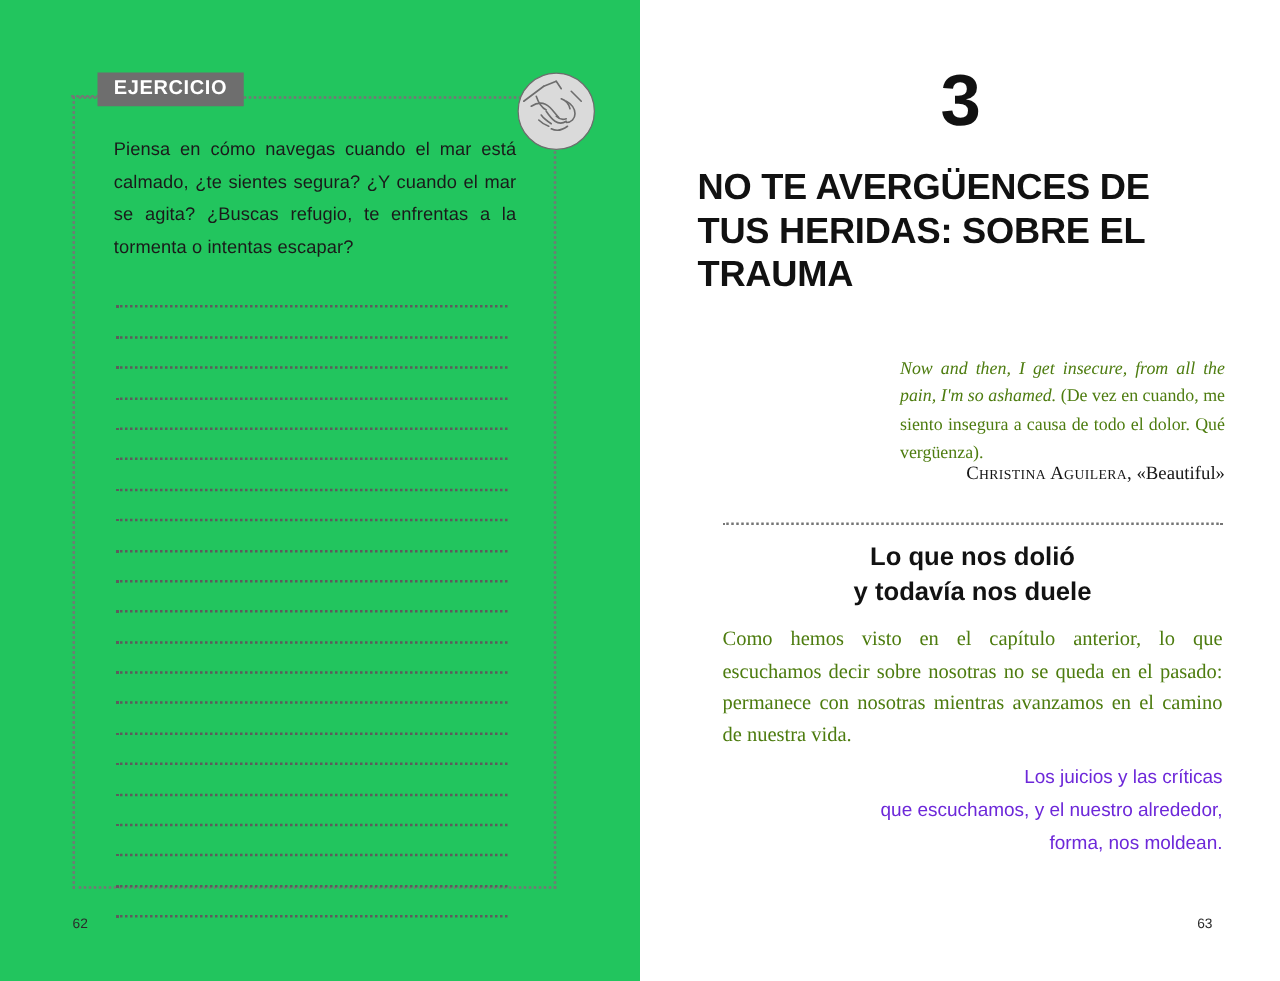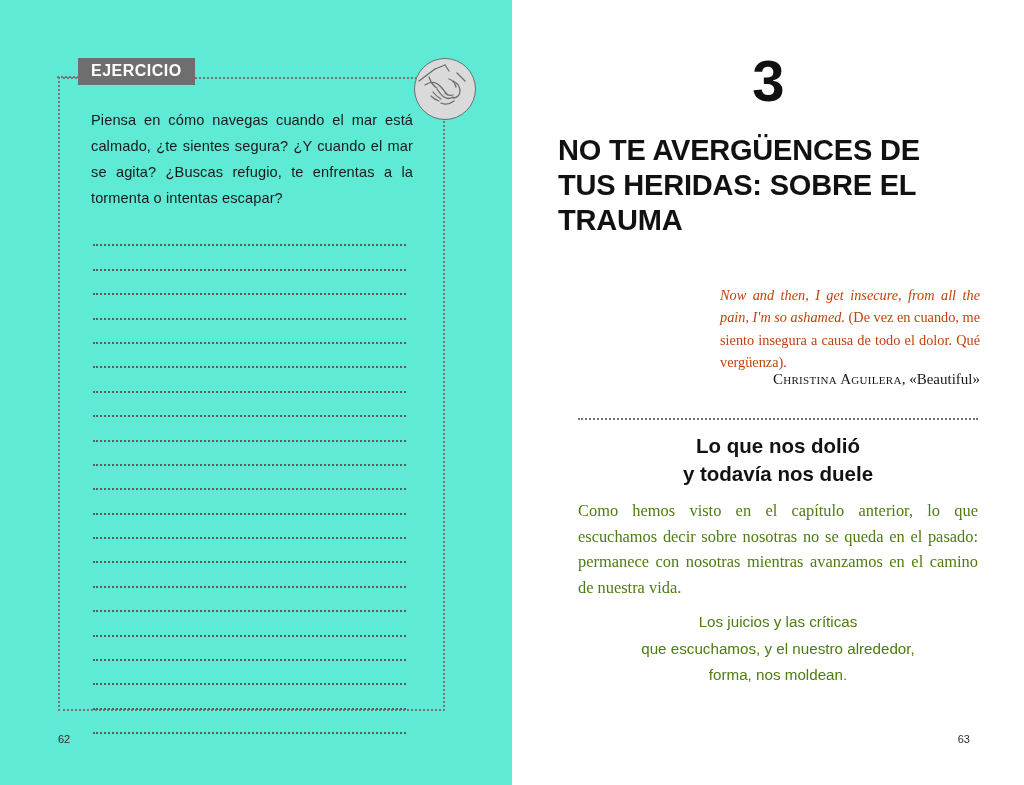--- a/index.html
+++ b/index.html
@@ -19,21 +19,21 @@
     width: 1024px;
     height: 785px;
     display: flex;
   }
 
   
   .page-left {
     position: relative;
     width: 512px;
     height: 785px;
-    background: #5eead4;
+    background: #22c55e;
     box-sizing: border-box;
   }
 
   .exercise-box {
     position: absolute;
     left: 58px;
     top: 77px;
     width: 387px;
     height: 634px;
     border: 2px dotted #767676;
@@ -149,21 +149,21 @@
   }
 
   .epigraph {
     position: absolute;
     left: 208px;
     top: 284px;
     width: 260px;
     font-family: "Liberation Serif", serif;
     font-size: 14.3px;
     line-height: 1.56;
-    color: #c2410c;
+    color: #4d7c0f;
     text-align: justify;
   }
   .epigraph .eng { font-style: italic; }
 
   .epigraph-attrib {
     position: absolute;
     left: 208px;
     top: 371px;
     width: 260px;
     text-align: right;
@@ -206,24 +206,24 @@
     line-height: 1.56;
     color: #4d7c0f;
     text-align: justify;
   }
 
   .pull-quote {
     position: absolute;
     left: 66px;
     top: 609px;
     width: 400px;
-    text-align: center;
+    text-align: right;
     font-size: 15.2px;
     line-height: 1.75;
-    color: #4d7c0f;
+    color: #6d28d9;
   }
 
   .folio-right {
     position: absolute;
     right: 54px;
     top: 733px;
     font-size: 11px;
     color: #2b2b2b;
   }
 </style>

